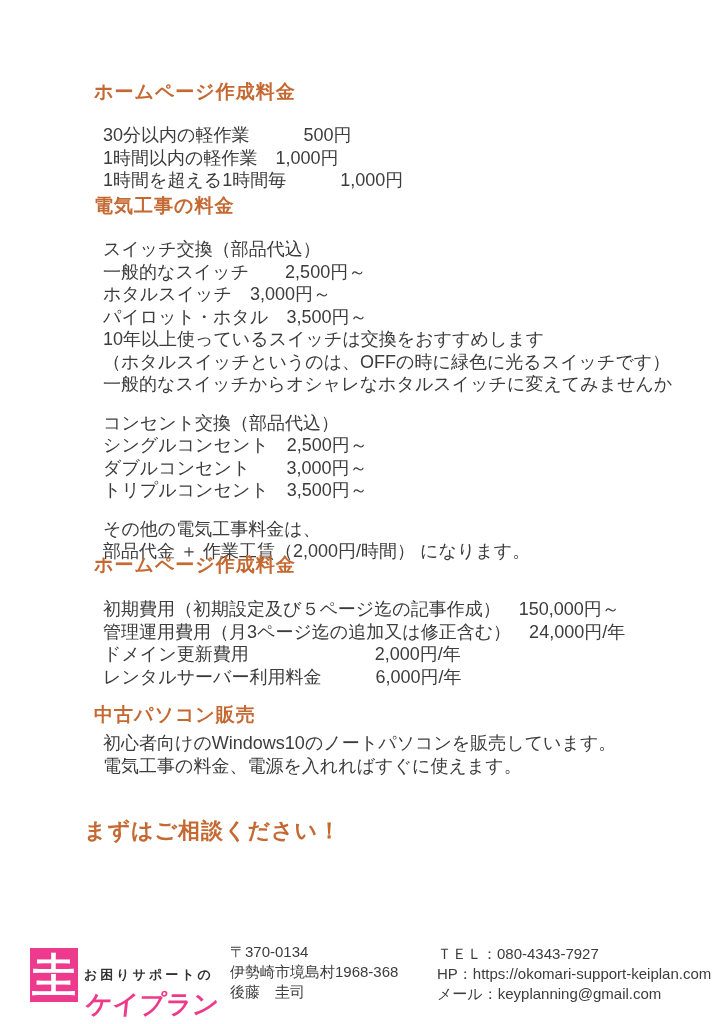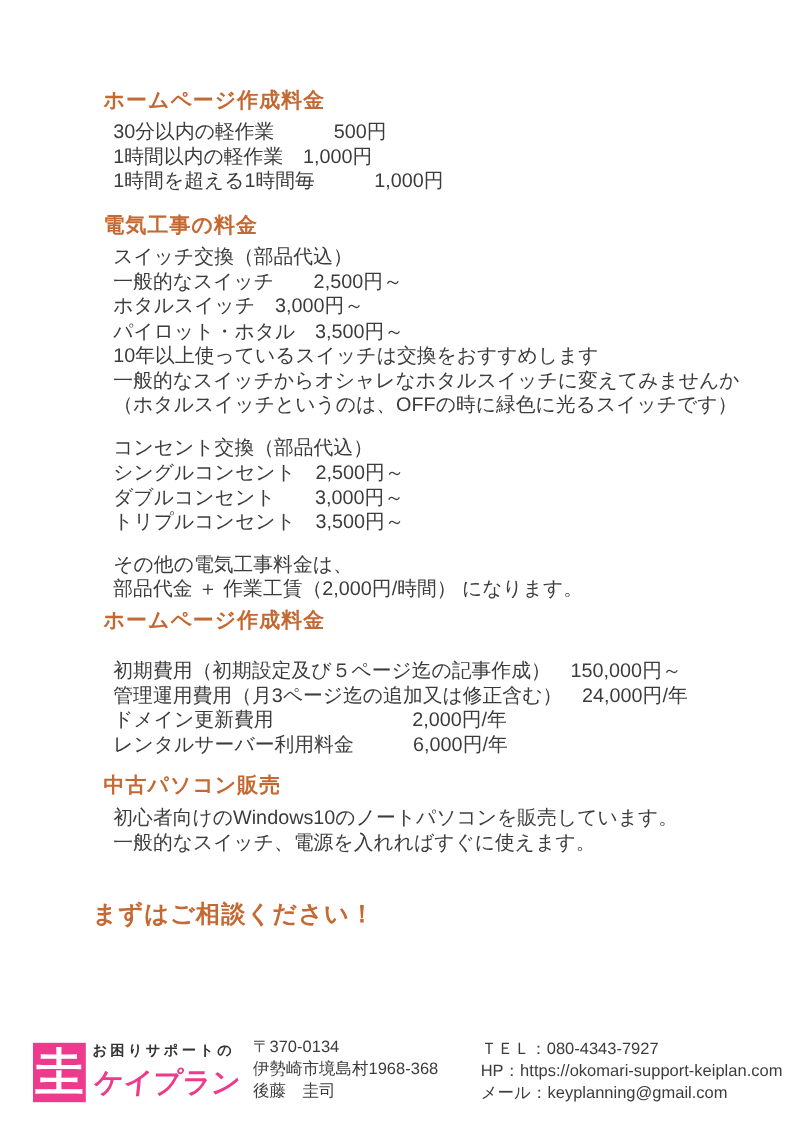--- a/index.html
+++ b/index.html
@@ -18,21 +18,21 @@
   }
   .sec{position:absolute;left:94px;}
   .heading{
     color:var(--accent);
     font-size:19px;
     font-weight:bold;
     line-height:24px;
     letter-spacing:1px;
     white-space:pre;
   }
-  .lines{padding-left:9px;margin-top:4px;}
+  .lines{padding-left:9px;margin-top:20px;}
   .line{
     font-size:18px;
     line-height:22.5px;
     white-space:pre;
     color:var(--ink);
   }
   .gap{height:16px;}
   .consult{
     position:absolute;left:84px;top:816px;
     color:var(--accent);
@@ -46,21 +46,21 @@
     width:48px;height:54px;
     background:var(--pink);
     display:flex;align-items:center;justify-content:center;
   }
   .logo-kanji{
     color:#fff;font-size:44px;font-weight:bold;line-height:1;
   }
   .brand-col{position:absolute;left:84px;top:8px;width:145px;}
   .tagline{
     font-size:13px;font-weight:600;color:#333;
-    letter-spacing:3px;white-space:pre;
+    letter-spacing:3px;white-space:pre;margin-top:20px;
   }
   .brand{
     margin-top:3px;
     color:var(--pink);
     font-size:26px;font-weight:bold;
     transform:skewX(-6deg);
     transform-origin:left bottom;
     white-space:pre;
   }
   .addr-col{position:absolute;left:230px;top:4px;}
@@ -83,22 +83,22 @@
 </section>
 
 <section class="sec" style="top:194px">
   <h2 class="heading">電気工事の料金</h2>
   <div class="lines">
     <div class="line">スイッチ交換（部品代込）</div>
     <div class="line">一般的なスイッチ　　2,500円～</div>
     <div class="line">ホタルスイッチ　3,000円～</div>
     <div class="line">パイロット・ホタル　3,500円～</div>
     <div class="line">10年以上使っているスイッチは交換をおすすめします</div>
+    <div class="line">（ホタルスイッチというのは、OFFの時に緑色に光るスイッチです）</div>
     <div class="line">一般的なスイッチからオシャレなホタルスイッチに変えてみませんか</div>
-    <div class="line">（ホタルスイッチというのは、OFFの時に緑色に光るスイッチです）</div>
     <div class="gap"></div>
     <div class="line">コンセント交換（部品代込）</div>
     <div class="line">シングルコンセント　2,500円～</div>
     <div class="line">ダブルコンセント　　3,000円～</div>
     <div class="line">トリプルコンセント　3,500円～</div>
     <div class="gap"></div>
     <div class="line">その他の電気工事料金は、</div>
     <div class="line">部品代金 ＋ 作業工賃（2,000円/時間） になります。</div>
   </div>
 </section>
@@ -110,21 +110,21 @@
     <div class="line">管理運用費用（月3ページ迄の追加又は修正含む）　24,000円/年</div>
     <div class="line">ドメイン更新費用　　　　　　　2,000円/年</div>
     <div class="line">レンタルサーバー利用料金　　　6,000円/年</div>
   </div>
 </section>
 
 <section class="sec" style="top:703px">
   <h2 class="heading">中古パソコン販売</h2>
   <div class="lines" style="margin-top:5px">
     <div class="line">初心者向けのWindows10のノートパソコンを販売しています。</div>
-    <div class="line">一般的なスイッチ、電源を入れればすぐに使えます。</div>
+    <div class="line">電気工事の料金、電源を入れればすぐに使えます。</div>
   </div>
 </section>
 
 <div class="consult">まずはご相談ください！</div>
 
 <footer class="footer">
   <div class="logo-square">
     <span class="logo-kanji">圭</span>
   </div>
   <div class="brand-col">

